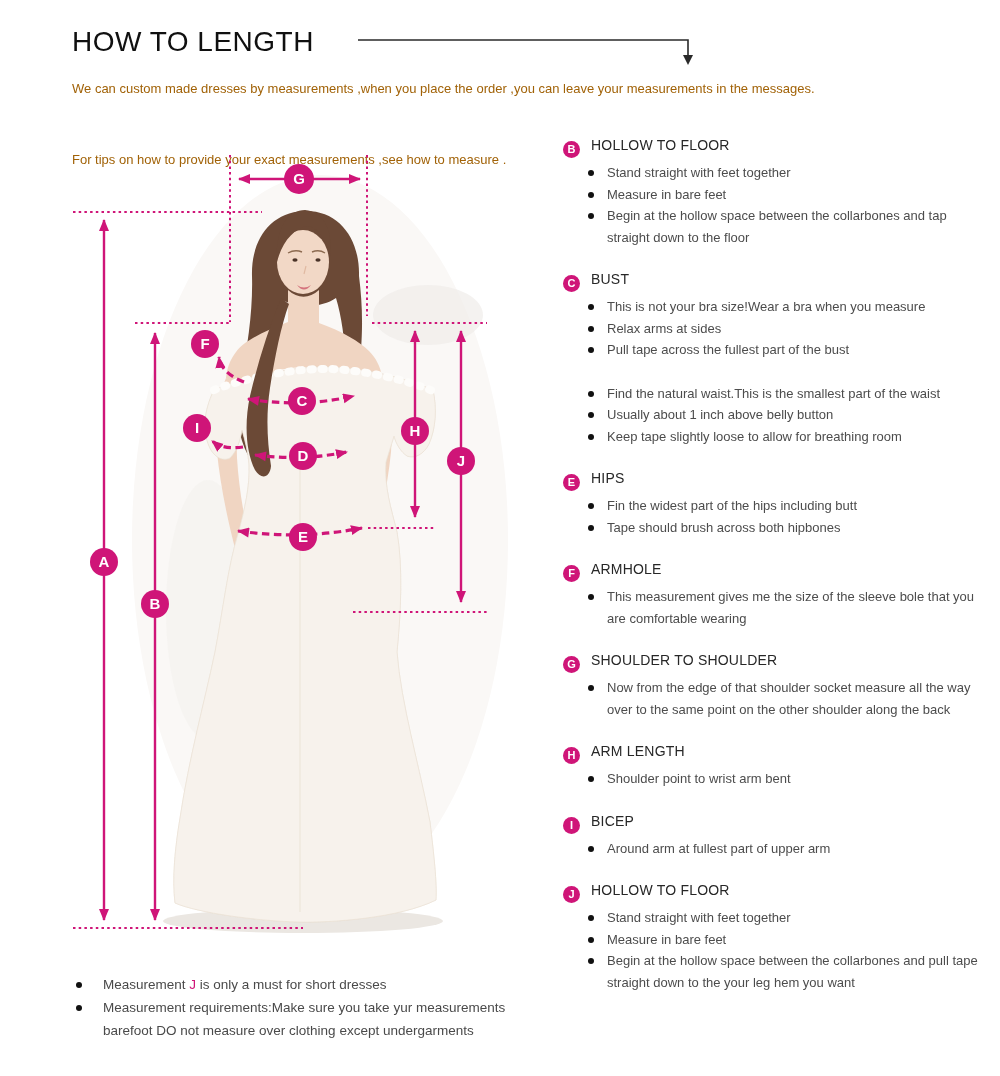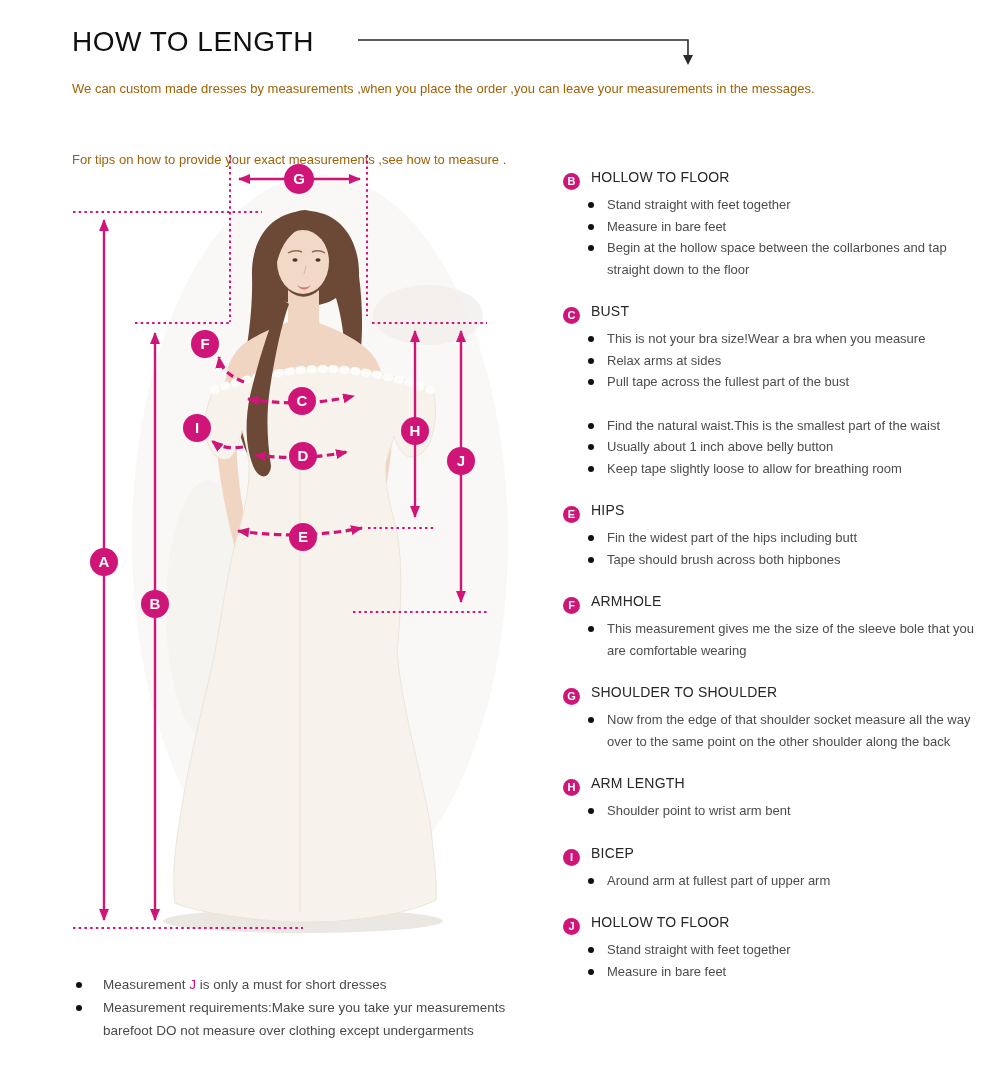--- a/index.html
+++ b/index.html
@@ -7,21 +7,21 @@
   #page{position:relative;width:1000px;height:1076px;background:#fff;overflow:hidden;}
 
   
   #title{position:absolute;left:72px;top:26px;font-size:28px;letter-spacing:.5px;color:#101010;white-space:nowrap;}
   #title-arrow{position:absolute;left:0;top:0;pointer-events:none;}
   .intro-line{position:absolute;left:72px;font-size:13px;color:#a16207;white-space:nowrap;}
   #intro1{top:81px;}
   #intro2{top:105px;margin-top:47px;}
 
   
-  #sections{position:absolute;left:563px;top:136px;width:425px;margin-top:32px;}
+  #sections{position:absolute;left:563px;top:136px;width:425px;}
   .section{margin-bottom:22px;}
   .sec-head{margin-bottom:4px;line-height:18px;}
   .badge{display:inline-block;width:17px;height:17px;border-radius:50%;background:#cf1578;color:#fff;
          font-size:11px;font-weight:bold;text-align:center;line-height:17px;margin-right:11px;vertical-align:-3px;}
   .sec-title{font-size:14px;color:#272727;letter-spacing:.2px;}
   .section ul{margin:0;padding:0;list-style:none;}
   .section li{position:relative;padding-left:44px;font-size:13px;line-height:21.5px;color:#4c4c4c;}
   .section li::before{content:"";position:absolute;left:25px;top:8px;width:6px;height:6px;border-radius:50%;background:#111;}
 
   
@@ -276,20 +276,21 @@
         </ul>
   </div>
 
   <div class="section">
     <div class="sec-head">
       <span class="badge">J</span><span class="sec-title">HOLLOW TO FLOOR</span>
     </div>
     <ul>
           <li>Stand straight with feet together</li>
           <li>Measure in bare feet</li>
+          <li>Begin at the hollow space between the collarbones and pull tape straight down to the your leg hem you want</li>
         </ul>
   </div>
 </div>
 
   <div id="notes">
       <div class="note"><span>Measurement </span><span class="accent">J</span><span> is only a must for short dresses</span></div>
       <div class="note"><span>Measurement requirements:Make sure you take yur measurements barefoot DO not measure over clothing except undergarments</span></div>
     </div>
 
 </div>

